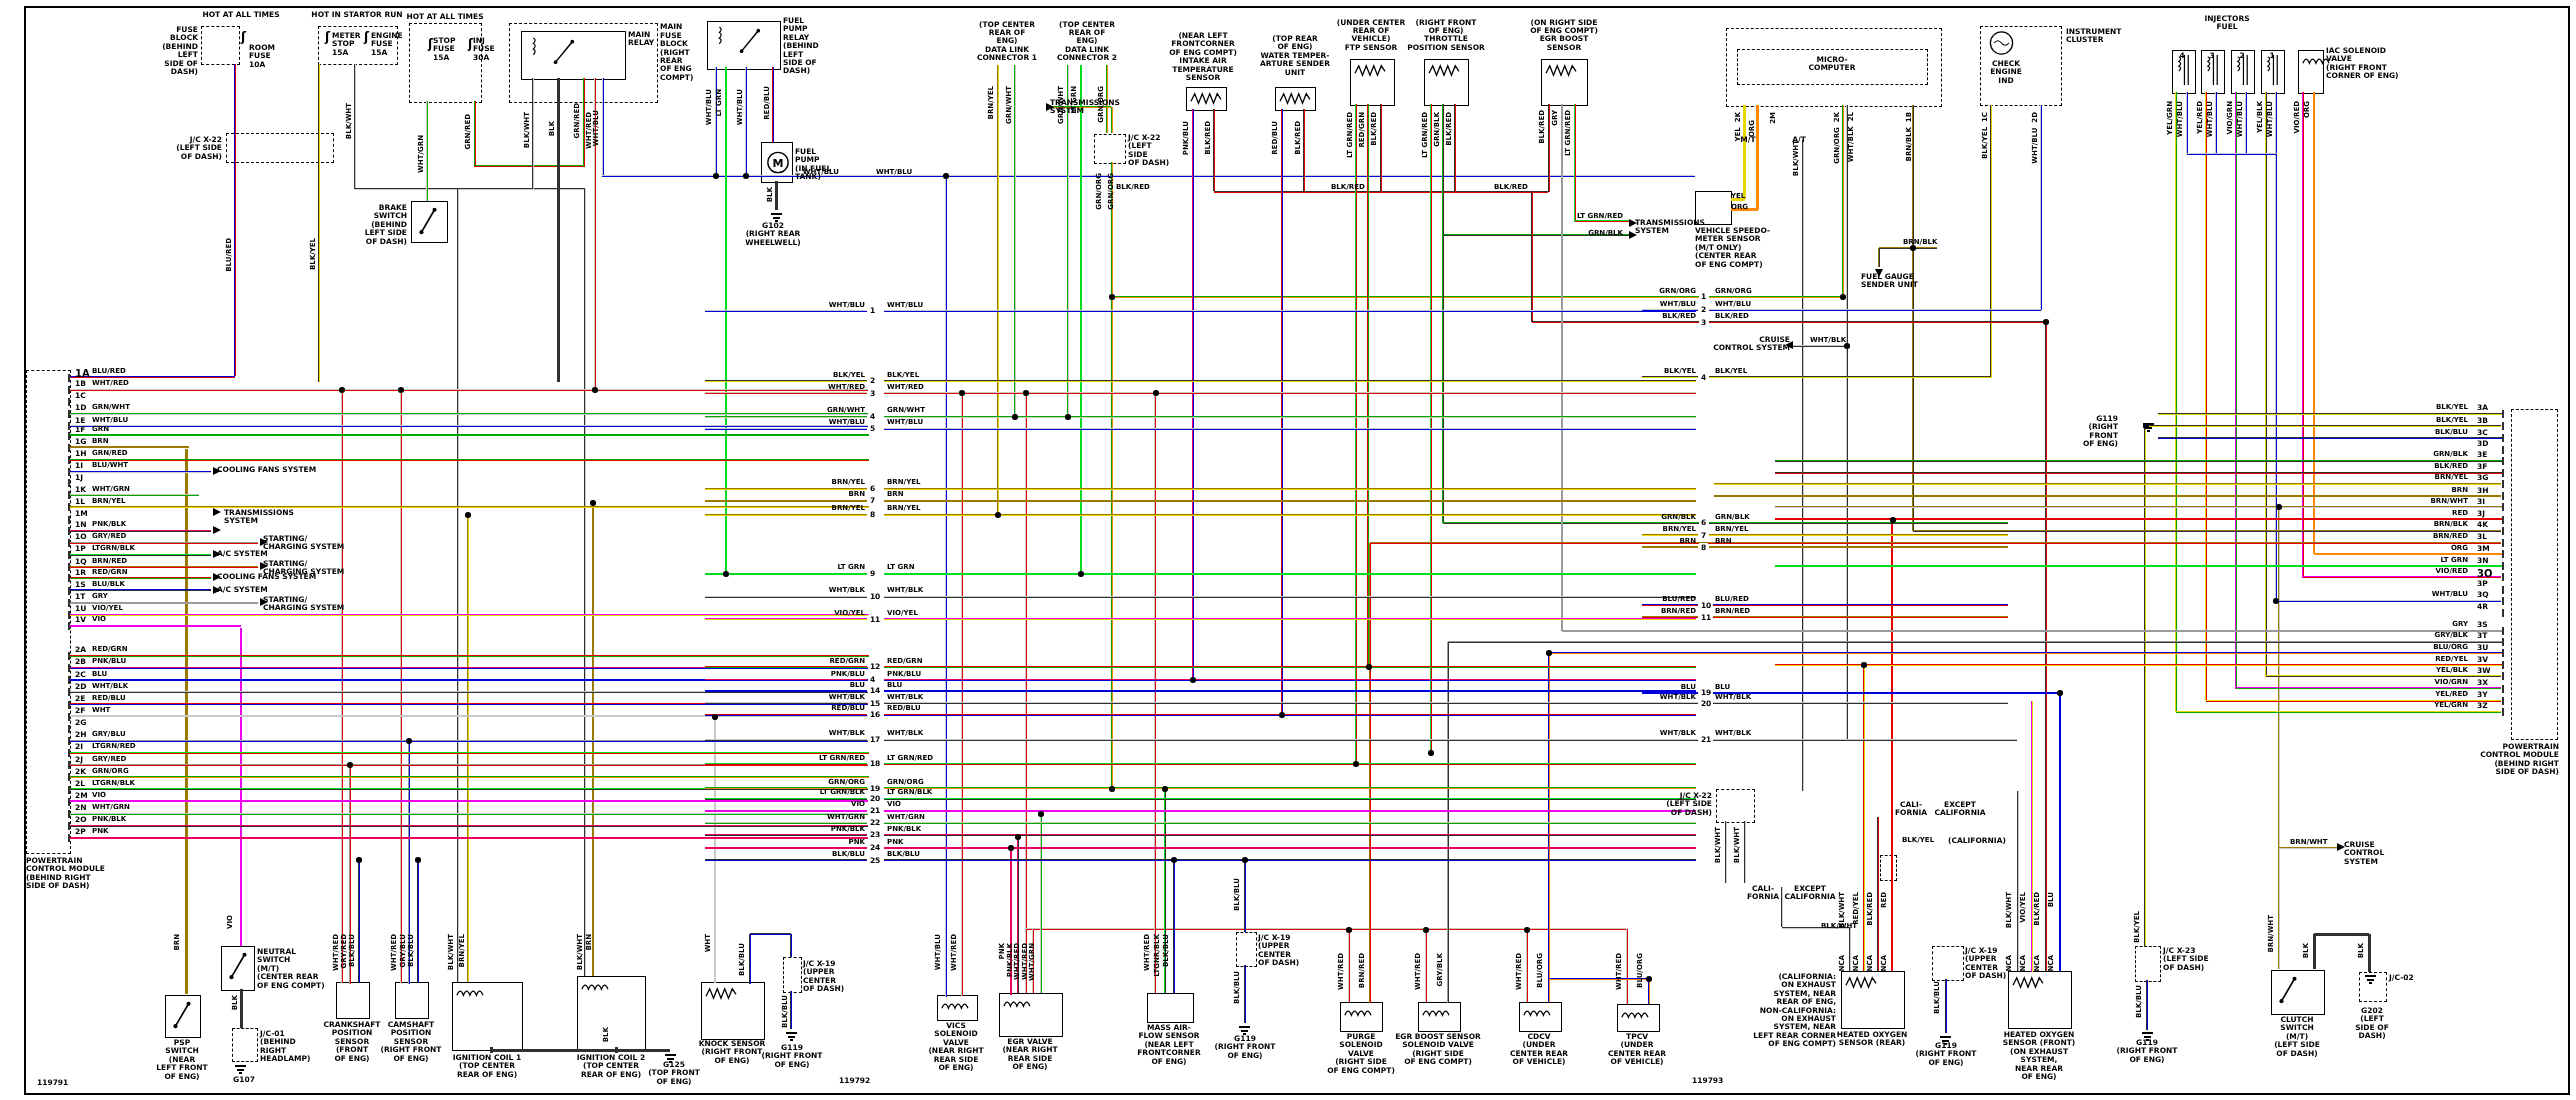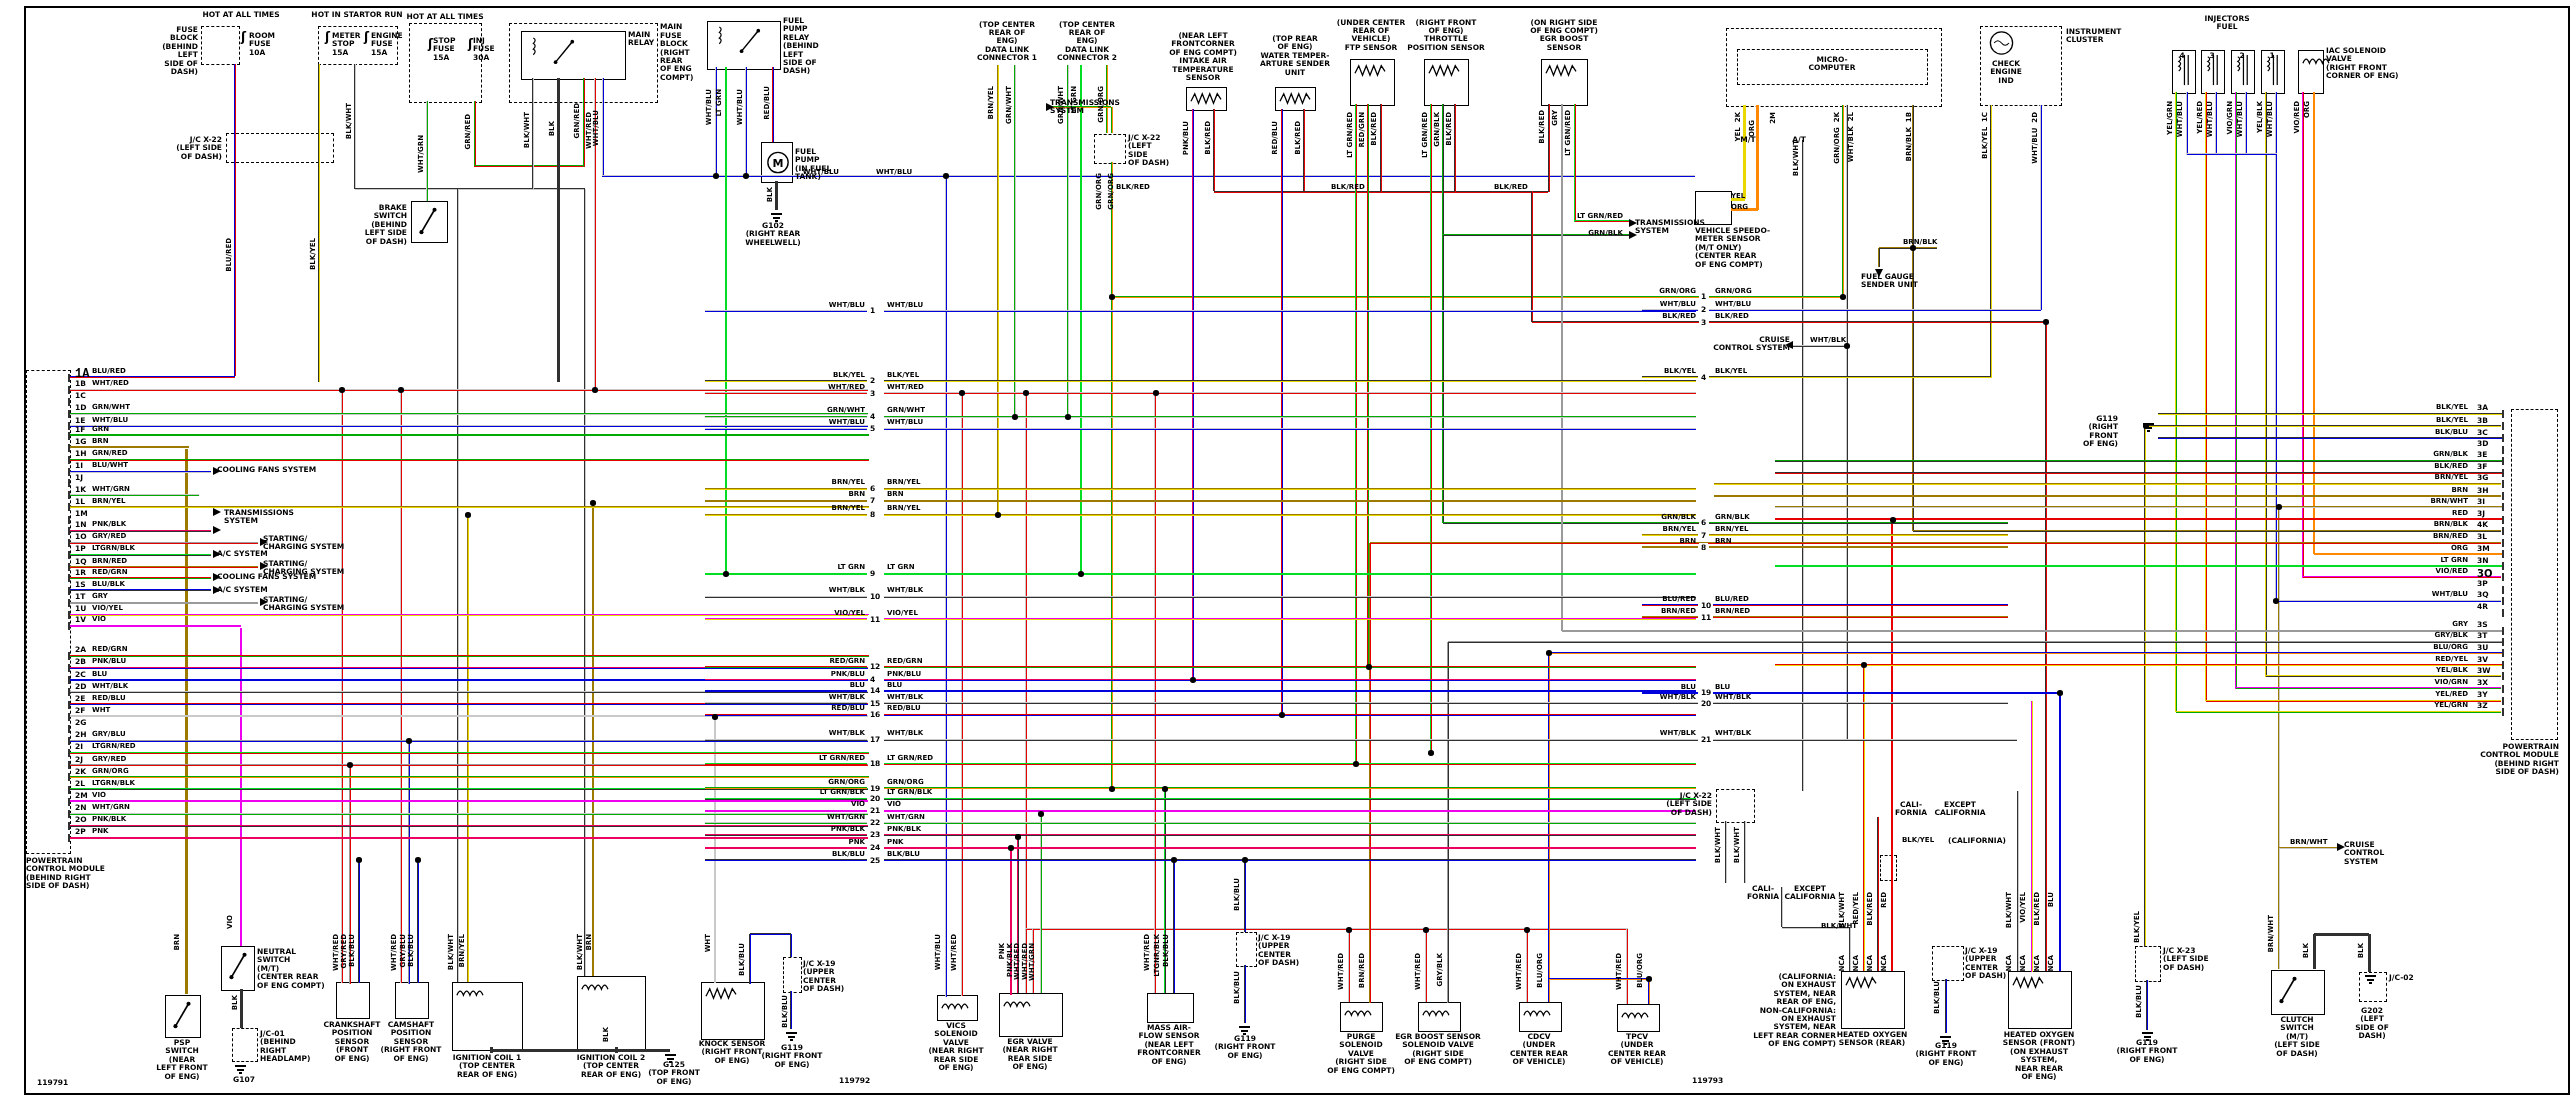--- a/index.html
+++ b/index.html
@@ -655,21 +655,21 @@
         <div style="width: 7.5px;"></div>
         <div style="width: 3.7px;"></div>
       </div>
       <div class="gnd" style="left: 2142px; top: 422px; width: 13px;">
         <div style="width: 11.2px;"></div>
         <div style="width: 7.5px;"></div>
         <div style="width: 3.7px;"></div>
       </div>
     </div>
   <div id="layer-text">
-      <div class="txt l" style="left: 75px; top: 368px; font-size: 12px; font-family: Liberation Mono, monospace;">1A</div>
+      <div class="txt l" style="left: 75px; top: 368px; font-size: 10px;">1A</div>
       <div class="txt l" style="left: 92px; top: 368px; font-size: 7px;">BLU/RED</div>
       <div class="txt l" style="left: 75px; top: 380px; font-size: 7.5px;">1B</div>
       <div class="txt l" style="left: 92px; top: 380px; font-size: 7px;">WHT/RED</div>
       <div class="txt l" style="left: 75px; top: 392px; font-size: 7.5px;">1C</div>
       <div class="txt l" style="left: 75px; top: 404px; font-size: 7.5px;">1D</div>
       <div class="txt l" style="left: 92px; top: 404px; font-size: 7px;">GRN/WHT</div>
       <div class="txt l" style="left: 75px; top: 417px; font-size: 7.5px;">1E</div>
       <div class="txt l" style="left: 92px; top: 417px; font-size: 7px;">WHT/BLU</div>
       <div class="txt l" style="left: 75px; top: 426px; font-size: 7.5px;">1F</div>
       <div class="txt l" style="left: 92px; top: 426px; font-size: 7px;">GRN</div>
@@ -899,21 +899,21 @@
       <div class="num" style="left: 1699px; top: 735px;">21</div>
       <div class="txt c" style="left: 241px; top: 11.2px;">HOT AT ALL TIMES</div>
       <div class="txt c" style="left: 357px; top: 11.2px;">HOT IN STARTOR RUN</div>
       <div class="txt c" style="left: 445px; top: 13px;">HOT AT ALL TIMES</div>
       <div class="txt r" style="left: 198px; top: 26px;">FUSE
 BLOCK
 (BEHIND
 LEFT
 SIDE OF
 DASH)</div>
-      <div class="txt l" style="left: 249px; top: 32px;">ROOM
+      <div class="txt l" style="left: 249px; top: 44px;">ROOM
 FUSE
 10A</div>
       <div class="txt l" style="left: 332px; top: 32px;">METER
 STOP
 15A</div>
       <div class="txt l" style="left: 371px; top: 32px;">ENGINE
 FUSE
 15A</div>
       <div class="txt l" style="left: 433px; top: 37px;">STOP
 FUSE

